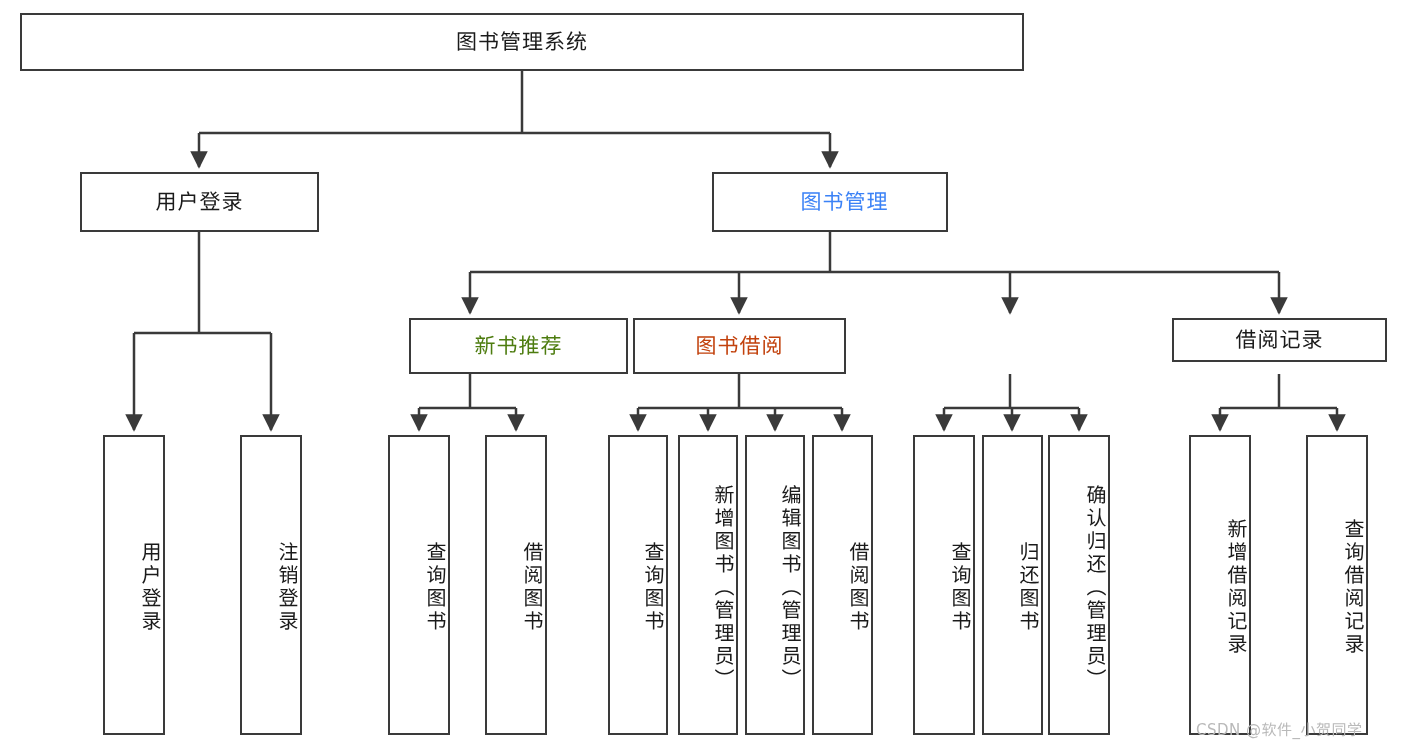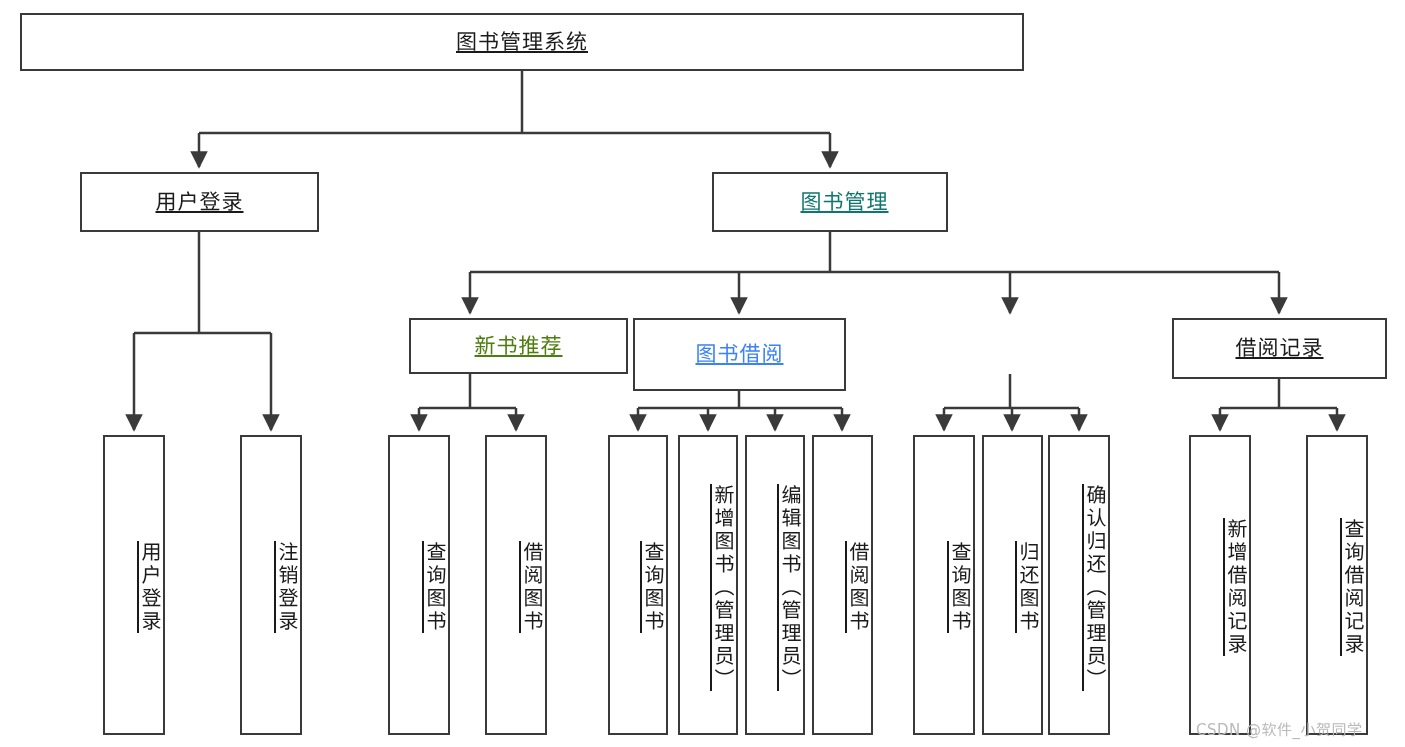--- a/index.html
+++ b/index.html
@@ -49,21 +49,20 @@
     letter-spacing: 3px;
     padding-top: 4px;
     align-items: flex-start;
     justify-content: center;
   }
   .node.vertical.topalign {
     align-items: flex-start;
   }
   .node-label {
     display: block;
-    text-decoration: underline;
   }
   .watermark {
     position: absolute;
     font-size: 15px;
     color: #b9b9b9;
     white-space: nowrap;
     font-family: "DejaVu Sans", "Liberation Sans", sans-serif;
     letter-spacing: 0.5px;
   }
 </style>
@@ -122,31 +121,31 @@
     </g>
   </svg>
 
   <div class="node horizontal" id="node-root" style="left: 20px; top: 13px; width: 1004px; height: 58px; border-color: rgb(58, 58, 58); color: rgb(26, 26, 26);">
     <span class="node-label">图书管理系统</span>
   </div>
 
   <div class="node horizontal" id="n-l2-0" style="left: 80px; top: 172px; width: 239px; height: 60px; border-color: rgb(58, 58, 58); color: rgb(26, 26, 26);">
     <span class="node-label">用户登录</span>
   </div>
-  <div class="node horizontal" id="n-l2-1" style="left: 712px; top: 172px; width: 236px; height: 60px; border-color: rgb(58, 58, 58); color: #0f766e; padding-left: 29px;">
+  <div class="node horizontal" id="n-l2-1" style="left: 712px; top: 172px; width: 236px; height: 60px; border-color: rgb(58, 58, 58); color: #3b82f6; padding-left: 29px;">
     <span class="node-label">图书管理</span>
   </div>
 
   <div class="node horizontal" id="n-l3-0" style="left: 361px; top: 318px; width: 219px; height: 56px; border-color: rgb(58, 58, 58); color: #4d7c0f; margin-left: 48px;">
     <span class="node-label">新书推荐</span>
   </div>
-  <div class="node horizontal" id="n-l3-1" style="left: 633px; top: 318px; width: 213px; height: 73px; border-color: rgb(58, 58, 58); color: #3b82f6;">
+  <div class="node horizontal" id="n-l3-1" style="left: 633px; top: 318px; width: 213px; height: 56px; border-color: rgb(58, 58, 58); color: #c2410c;">
     <span class="node-label">图书借阅</span>
   </div>
-  <div class="node horizontal" id="n-l3-3" style="left: 1172px; top: 318px; width: 215px; height: 61px; border-color: rgb(58, 58, 58); color: rgb(26, 26, 26); align-items: center;">
+  <div class="node horizontal" id="n-l3-3" style="left: 1172px; top: 318px; width: 215px; height: 44px; border-color: rgb(58, 58, 58); color: rgb(26, 26, 26); align-items: center;">
     <span class="node-label">借阅记录</span>
   </div>
 
   <div class="node vertical" id="n-lf-0" style="left: 103px; top: 435px; width: 62px; height: 300px; border-color: rgb(58, 58, 58); color: rgb(26, 26, 26);">
     <span class="node-label">用户登录</span>
   </div>
   <div class="node vertical" id="n-lf-1" style="left: 240px; top: 435px; width: 62px; height: 300px; border-color: rgb(58, 58, 58); color: rgb(26, 26, 26);">
     <span class="node-label">注销登录</span>
   </div>
   <div class="node vertical" id="n-lf-2" style="left: 388px; top: 435px; width: 62px; height: 300px; border-color: rgb(58, 58, 58); color: rgb(26, 26, 26);">

